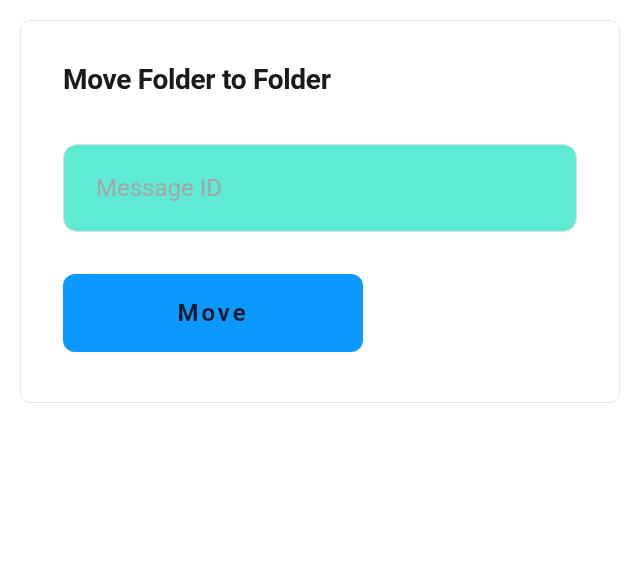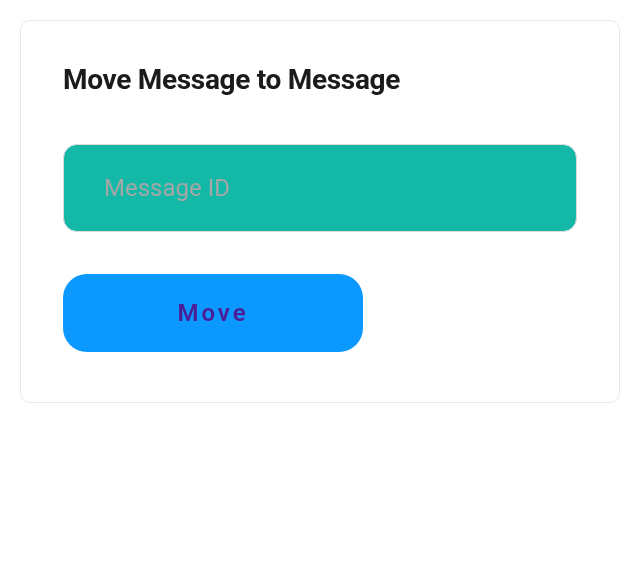--- a/index.html
+++ b/index.html
@@ -28,49 +28,49 @@
     }
     .field {
       width: 100%;
       margin-bottom: 42px;
     }
     .text-input {
       width: 100%;
       height: 88px;
       border: 1px solid #dcdcdc;
       border-radius: 14px;
-      background: #14b8a6;
+      background: #5eead4;
       font-size: 24px;
       color: #333;
-      padding: 0 40px;
+      padding: 0 32px;
       outline: none;
       font-family: inherit;
     }
     .text-input::placeholder {
       color: #a6a6a6;
     }
     .submit-button {
       width: 300px;
       height: 78px;
       border: none;
-      border-radius: 24px;
+      border-radius: 12px;
       background: #0b99ff;
-      color: #4c1d95;
+      color: #0f172a;
       font-size: 24px;
       font-weight: 600;
       letter-spacing: 3px;
       cursor: pointer;
       font-family: inherit;
     }
   </style>
 </head>
 <body>
 
 <div class="card">
-  <h1 class="card-title">Move Message to Message</h1>
+  <h1 class="card-title">Move Folder to Folder</h1>
 
   <div class="field">
     <input type="text" class="text-input" placeholder="Message ID" style="">
   </div>
 
 
   <button class="submit-button">Move</button>
 </div>
 
 </body></html>

